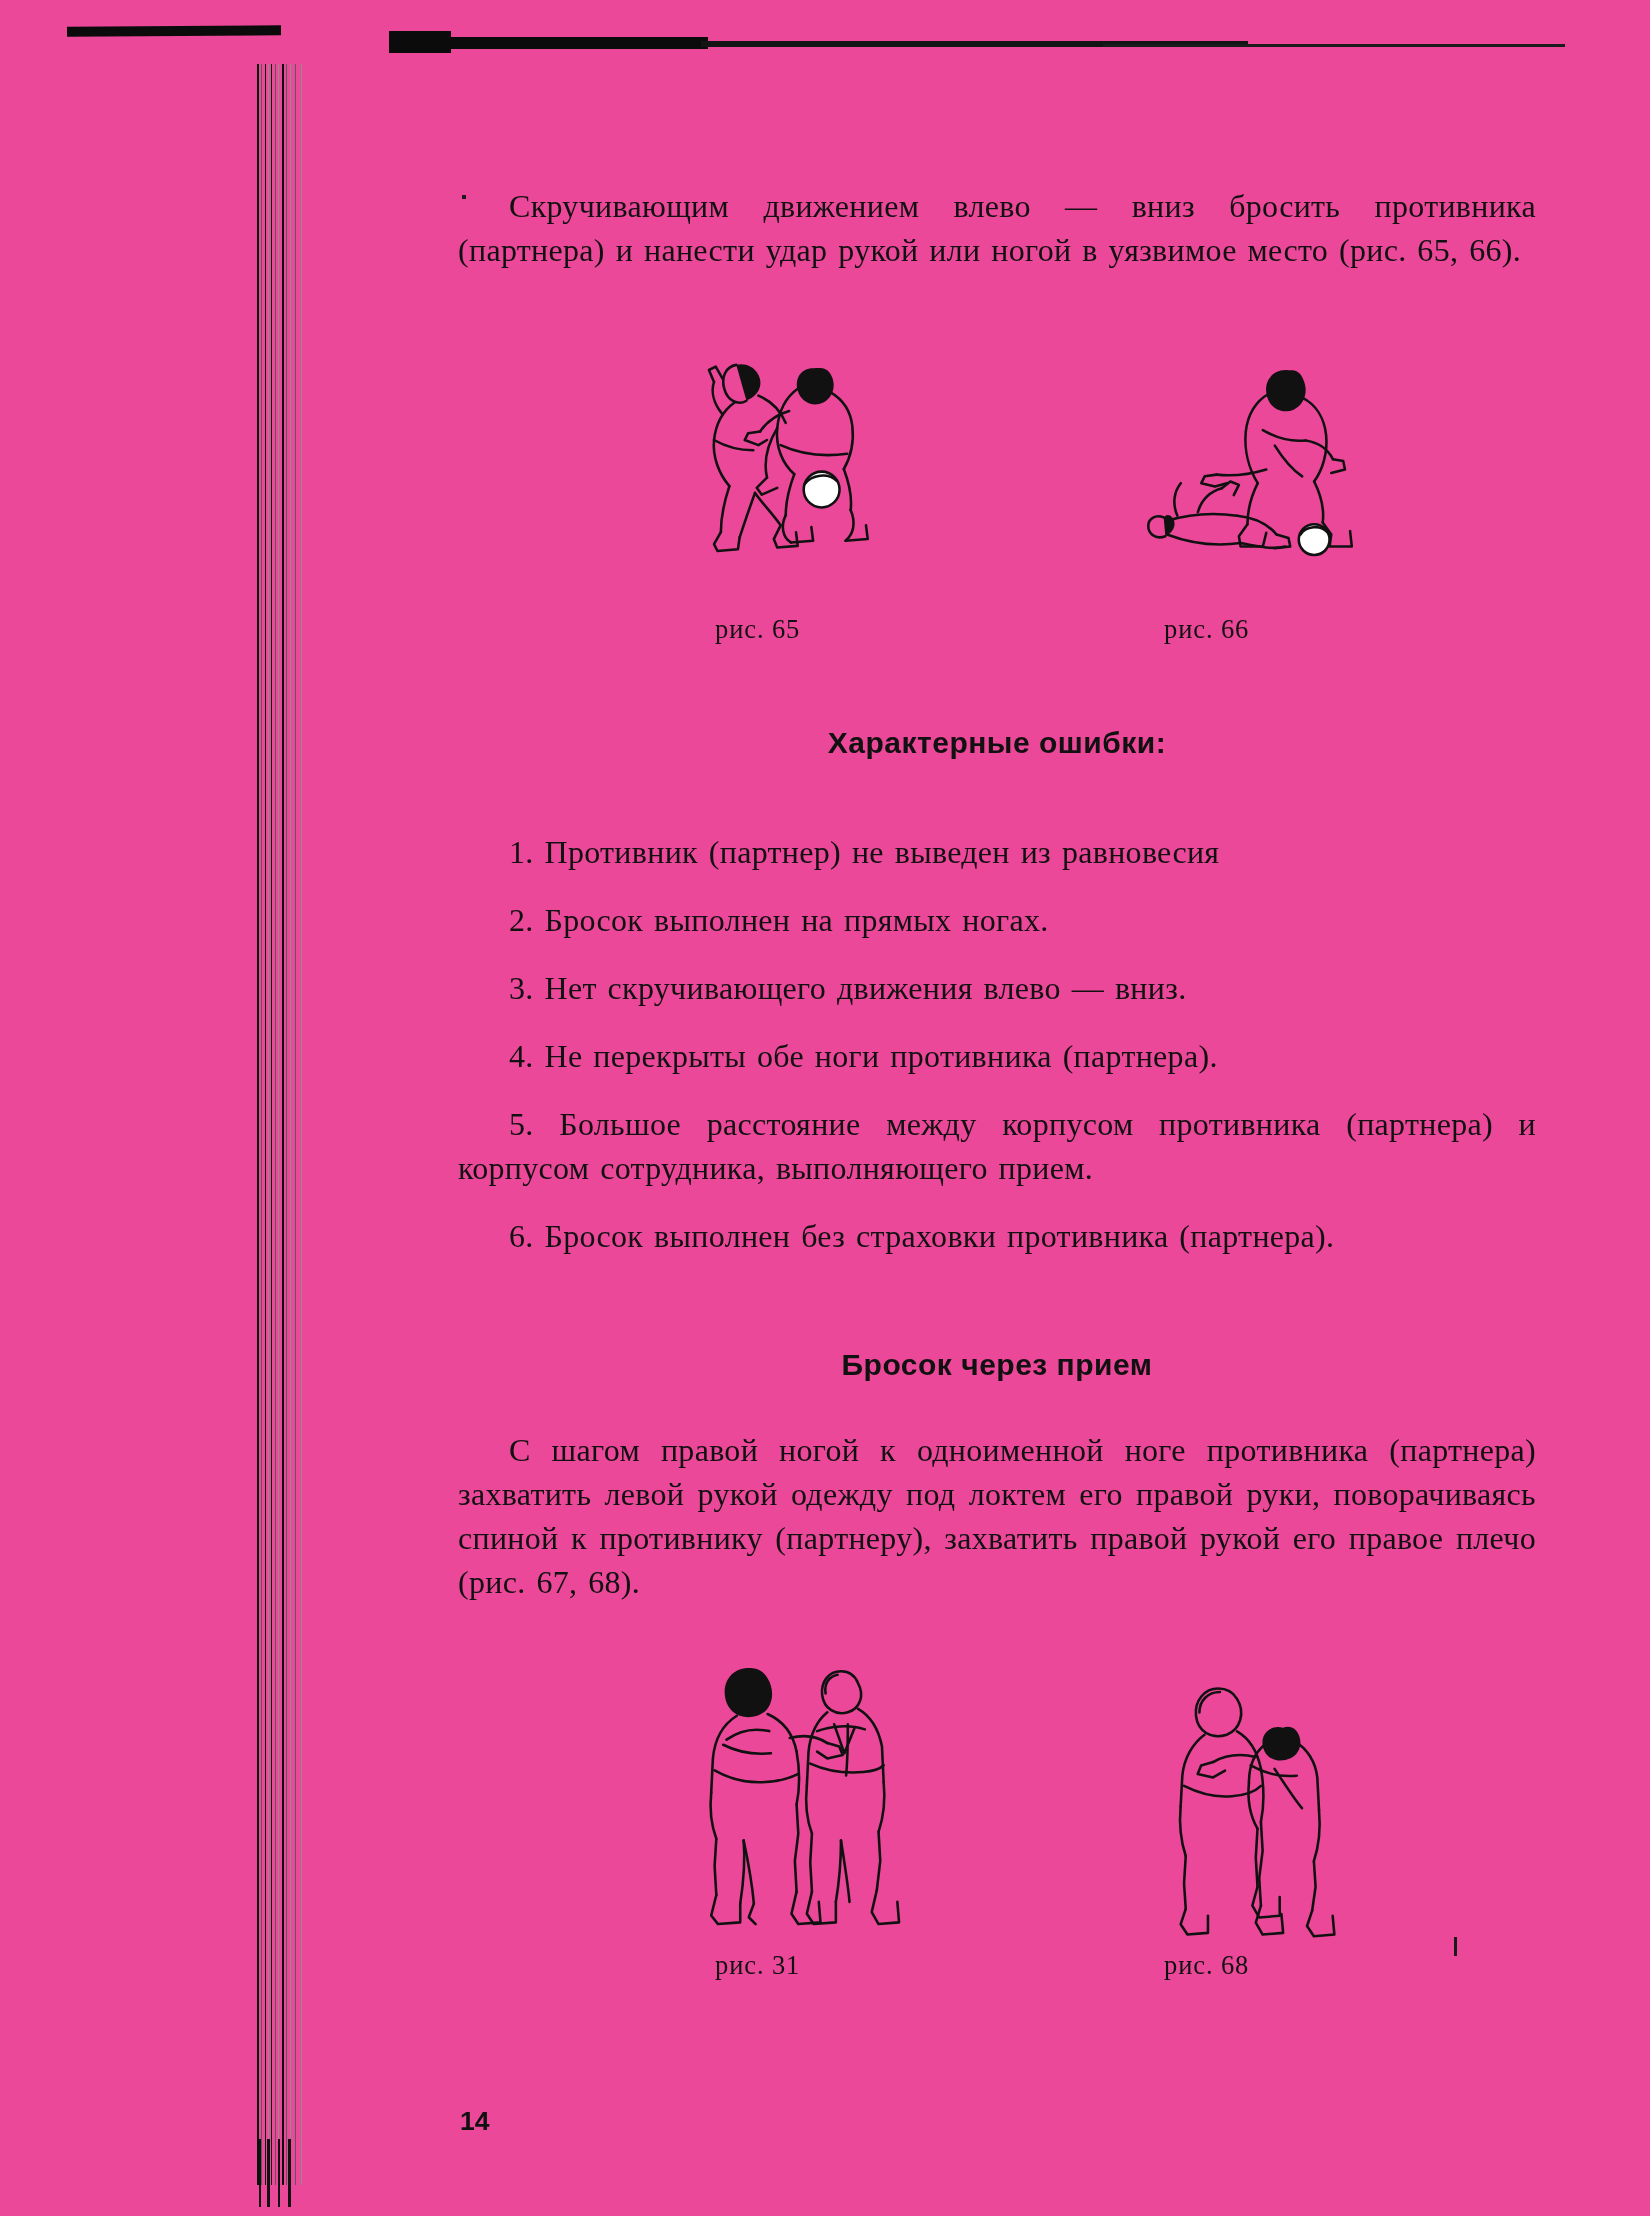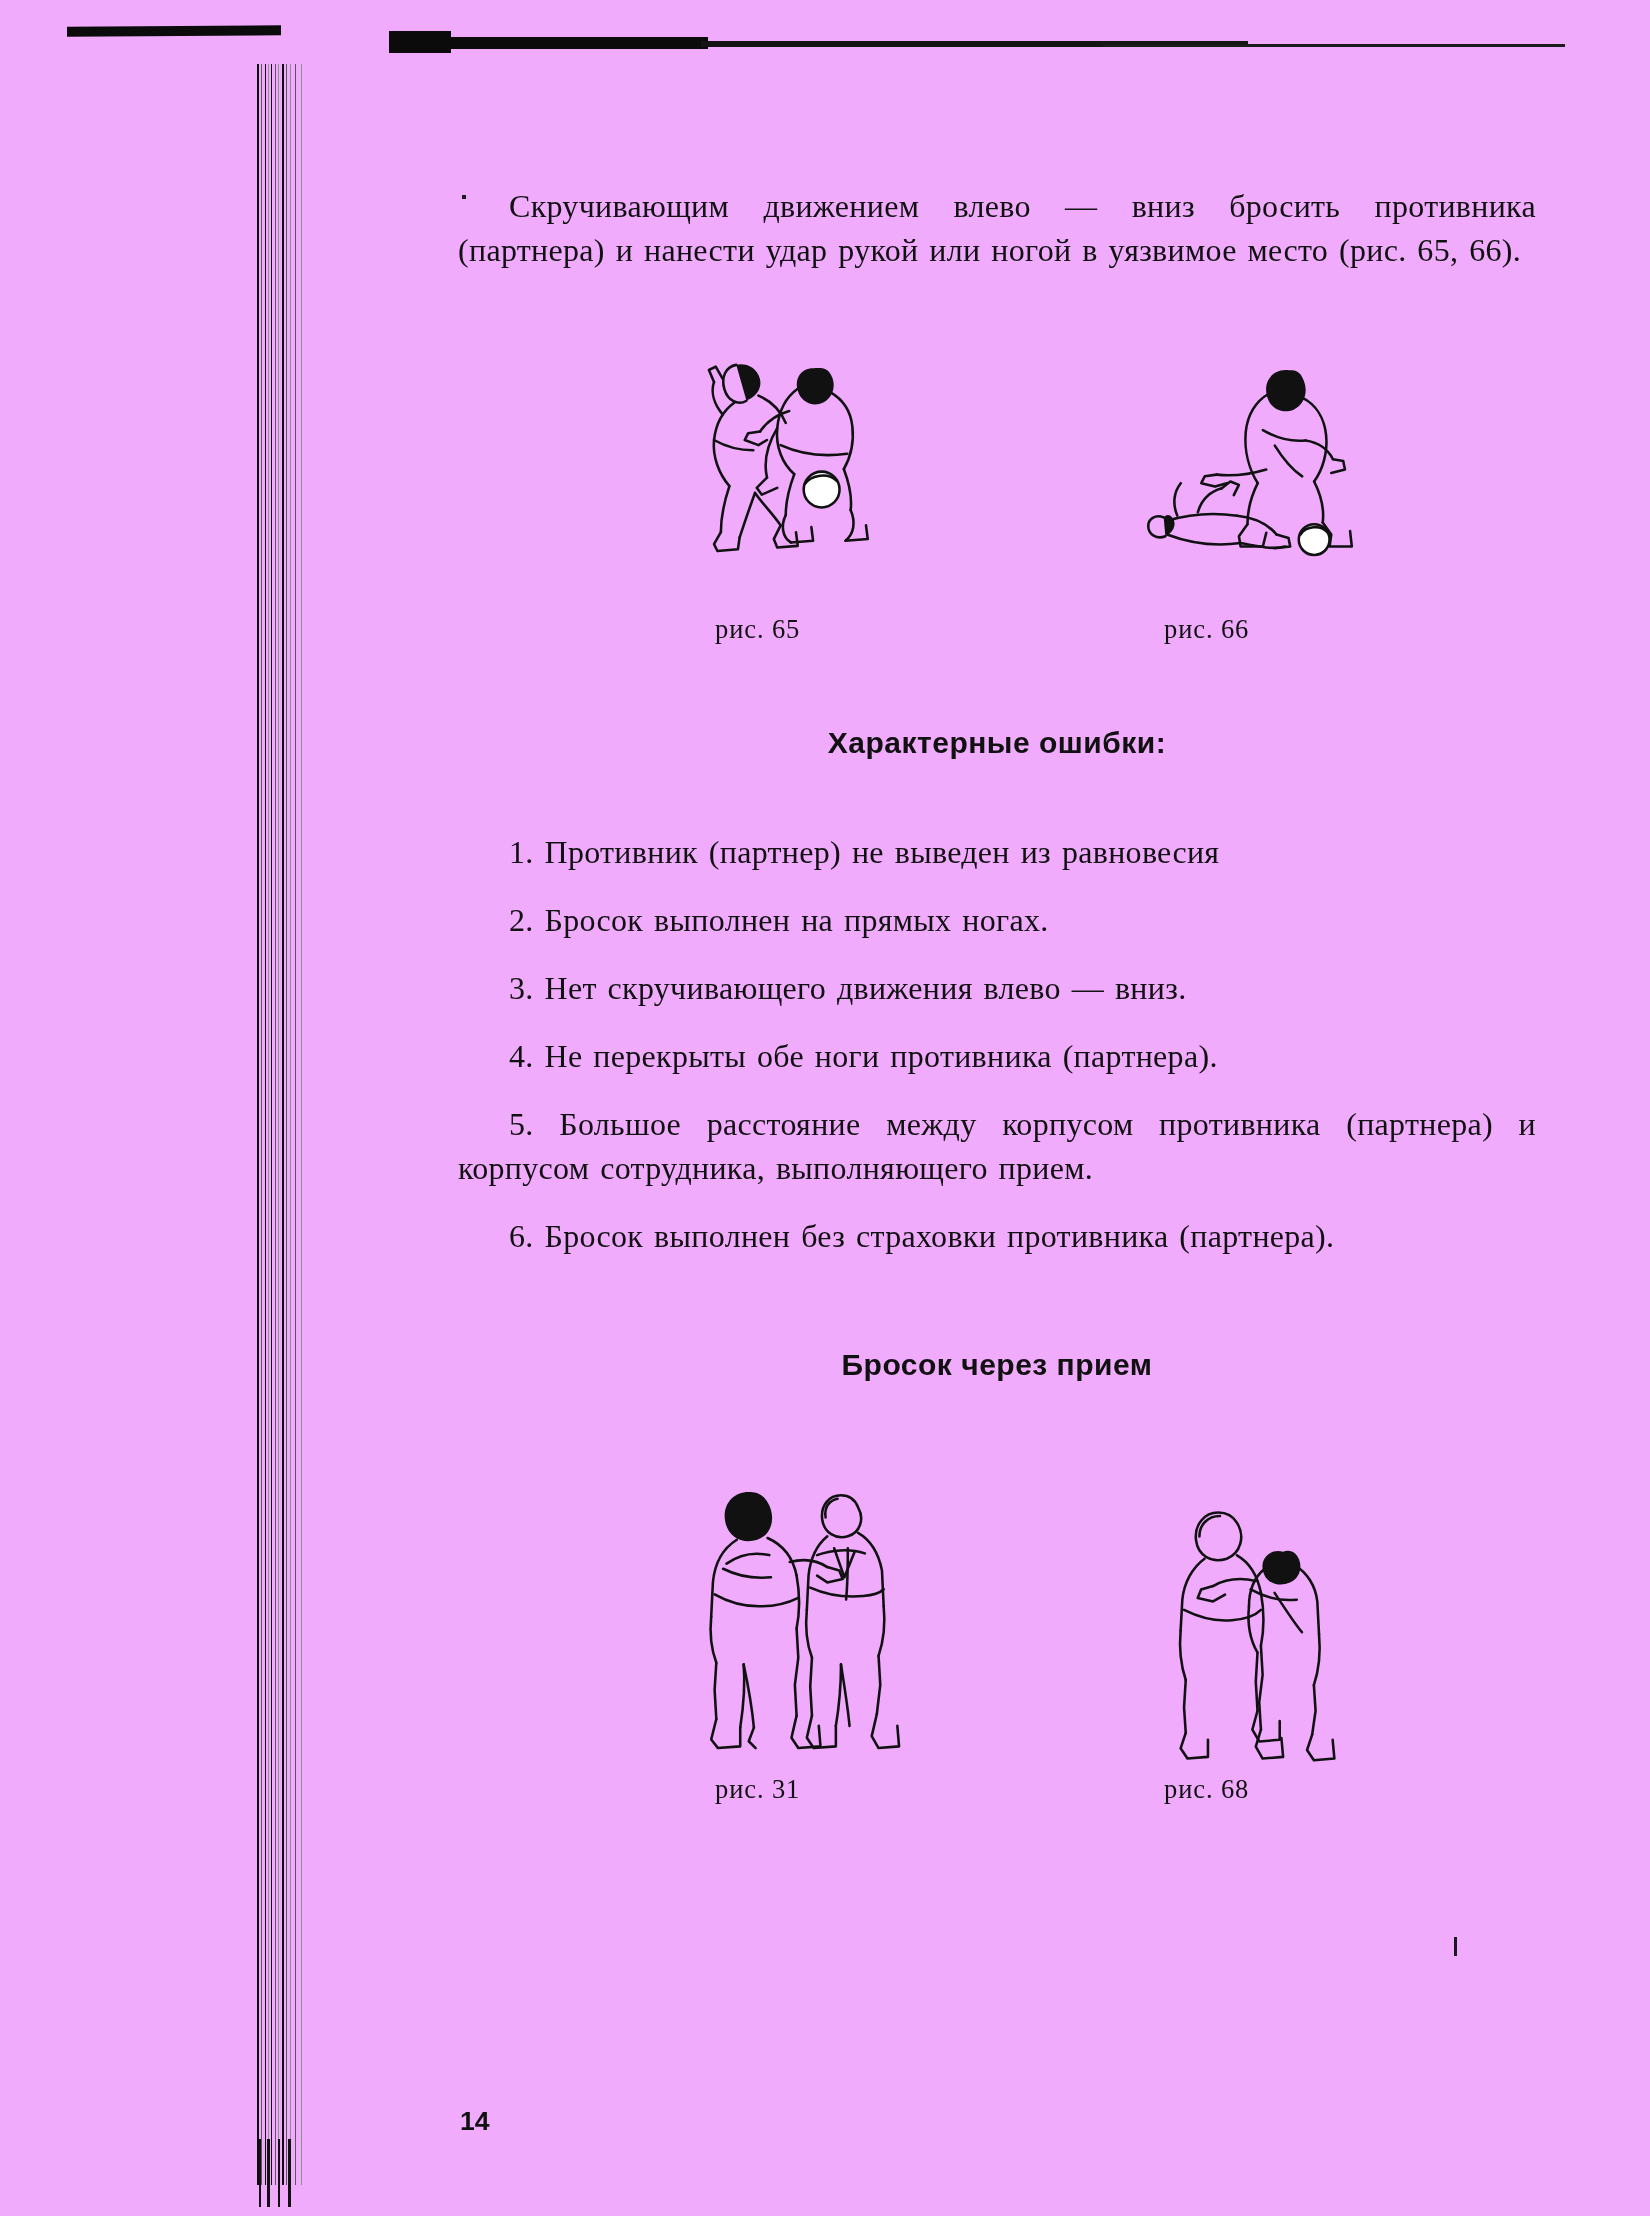--- a/index.html
+++ b/index.html
@@ -8,21 +8,21 @@
     background: #ffffff;
   }
   body {
     font-family: "Liberation Serif", serif;
     color: #111111;
   }
   .page {
     position: relative;
     width: 1651px;
     height: 2216px;
-    background: #f0abfc;
+    background: #ec4899;
     overflow: hidden;
   }
 
   
   .scan-bar-top-left {
     position: absolute;
     left: 67px; top: 26px;
     width: 214px; height: 10.3px;
     background: #0b0b0b;
     transform: rotate(-0.35deg);
@@ -285,20 +285,21 @@
       <div class="li hang">5. Большое расстояние между корпусом противника (партнера) и корпусом сотрудника, выполняющего прием.</div>
       <div class="li hang">6. Бросок выполнен без страховки противника (партнера).</div>
     </div>
 
     <div class="gap-l"></div>
 
     <h3 class="sub">Бросок через прием</h3>
 
     <div class="gap-s"></div>
 
+    <p class="body indent">С шагом правой ногой к одноименной ноге противника (партнера) захватить левой рукой одежду под локтем его правой руки, поворачиваясь спиной к противнику (партнеру), захватить правой рукой его правое плечо (рис. 67, 68).</p>
 
     <div class="gap-s"></div>
 
     <div class="figrow tall">
 
       <div class="fig" style="left:231px;">
         <svg width="222" height="308" viewBox="0 0 260 360" aria-hidden="true">
           <g fill="none" stroke="#111" stroke-width="3" stroke-linejoin="round" stroke-linecap="round">
 
             <path d="M70 30 C52 30 40 44 42 62 C44 82 62 92 80 86 C98 80 102 58 92 42 C86 32 78 30 70 30 Z" fill="#111" stroke="none"></path>

